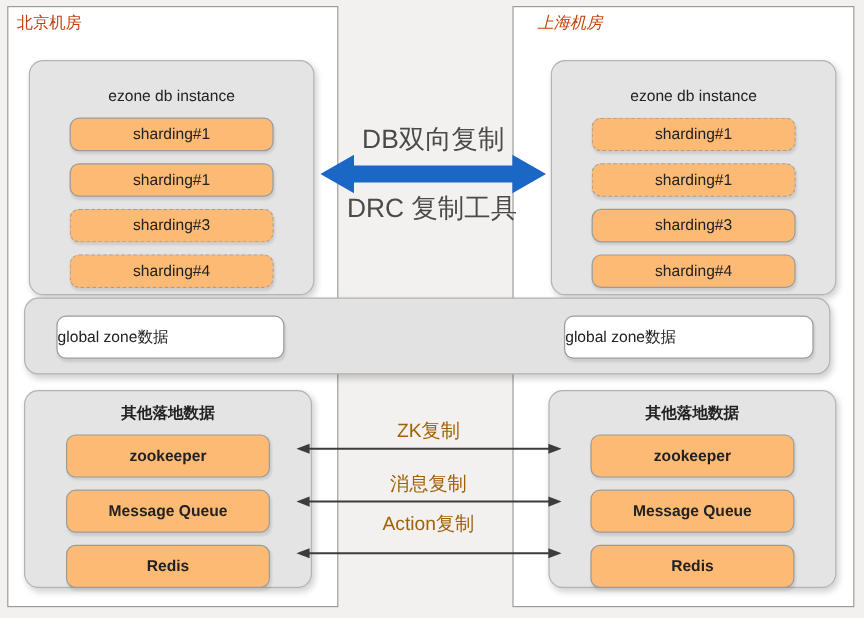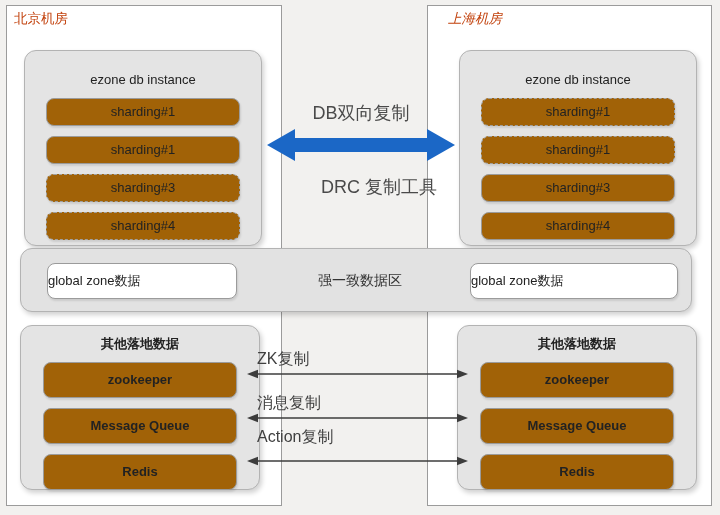--- a/index.html
+++ b/index.html
@@ -34,22 +34,22 @@
   .ezone{width:238px;height:196px;top:38px;padding:19px 0 0 0;margin-top:12px;}
   #ezone-left{left:24px;}
   #ezone-right{left:459px;}
 
   .group-title{
     font-size:13px;color:#222;line-height:20px;height:20px;margin-bottom:8px;
     text-align:center;white-space:nowrap;
   }
 
   .node{
-    box-sizing:border-box;width:194px;height:28px;border-radius:8px;
-    background:#a16207;border:1px solid #9b9b9b;
+    box-sizing:border-box;width:170px;height:28px;border-radius:8px;
+    background:#fdba74;border:1px solid #9b9b9b;
     font-size:13px;color:#222;text-align:center;line-height:26px;
     box-shadow:1px 2px 2px rgba(0,0,0,0.10);
     margin-bottom:10px;white-space:nowrap;
   }
   .node.dashed{border:1px dashed #a0a0a0;}
 
   
   #band{
     position:absolute;left:20px;top:248px;width:672px;height:64px;
     box-sizing:border-box;background:#e2e2e2;border:1px solid #b3b3b3;
@@ -71,33 +71,33 @@
   
   .other-group{width:240px;height:165px;top:325px;padding:8px 0 0 0;font-weight:bold;}
   #other-left{left:20px;}
   #other-right{left:457px;}
   .other-group .node{height:36px;line-height:34px;}
 
   
   #db-arrow{position:absolute;left:267px;top:126px;}
   .center-label{
     position:absolute;width:190px;text-align:center;white-space:nowrap;
-    font-size:18px;color:#4a4a4a;
+    font-size:22px;color:#4a4a4a;
   }
   #db-label-top{left:266px;top:101px;}
-  #db-label-bottom{left:284px;top:159px;margin-top:16px;}
+  #db-label-bottom{left:265px;top:159px;}
 
   
   .thin-arrow{position:absolute;left:247px;}
   #arrow-zk{top:368px;}
   #arrow-mq{top:412px;}
   #arrow-action{top:455px;}
   .link-label{
-    position:absolute;width:200px;left:257px;text-align:left;
-    font-size:16px;color:#404040;white-space:nowrap;
+    position:absolute;width:200px;left:257px;text-align:center;
+    font-size:16px;color:#a16207;white-space:nowrap;
   }
   #label-zk{top:349px;}
   #label-mq{top:393px;}
   #label-action{top:427px;}
 </style>
 </head>
 <body>
 
 <div id="canvas">
 
@@ -125,21 +125,20 @@
 
   <svg id="db-arrow" width="188" height="38" viewBox="0 0 188 38">
     <polygon points="0,19 28,3 28,12 160,12 160,3 188,19 160,35 160,26 28,26 28,35" fill="#1b67c6"></polygon>
   </svg>
   <div id="db-label-top" class="center-label">DB双向复制</div>
   <div id="db-label-bottom" class="center-label">DRC 复制工具</div>
 
   <div id="band"></div>
   <div id="global-left" class="global-node">global zone数据</div>
   <div id="global-right" class="global-node">global zone数据</div>
-  <div id="consistency-label">强一致数据区</div>
 
   <div id="other-left" class="gray-group other-group">
     <div class="group-title">其他落地数据</div>
     <div class="node">zookeeper</div>
     <div class="node">Message Queue</div>
     <div class="node">Redis</div>
   </div>
 
   <div id="other-right" class="gray-group other-group">
     <div class="group-title">其他落地数据</div>

